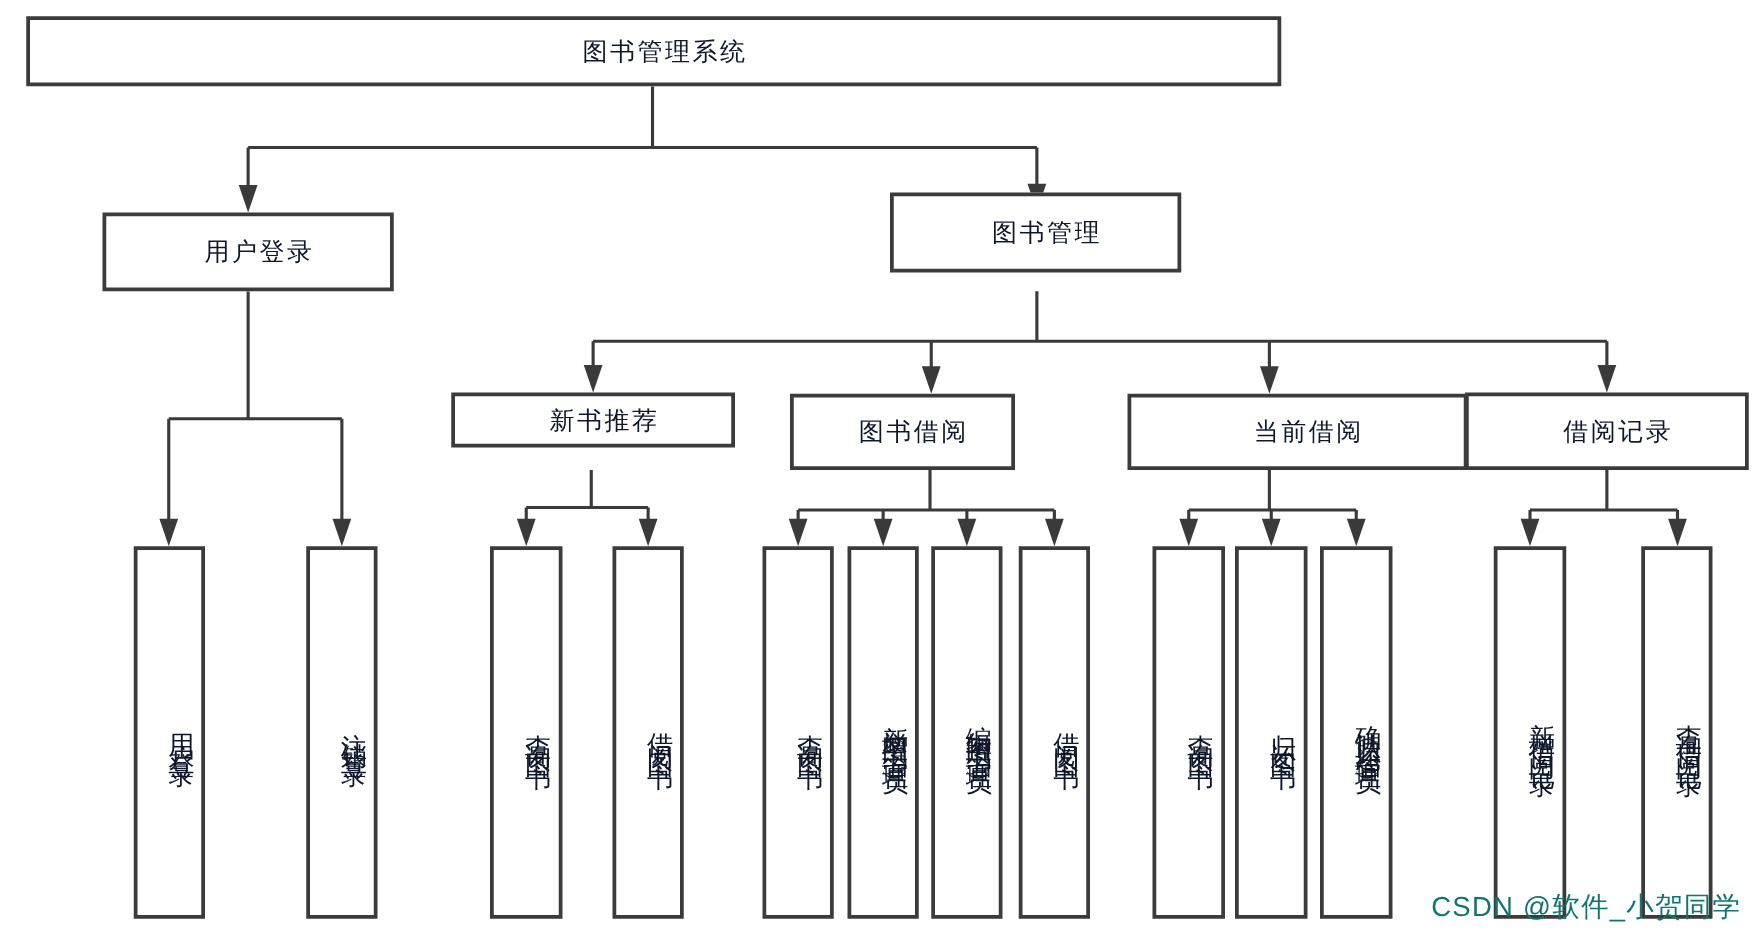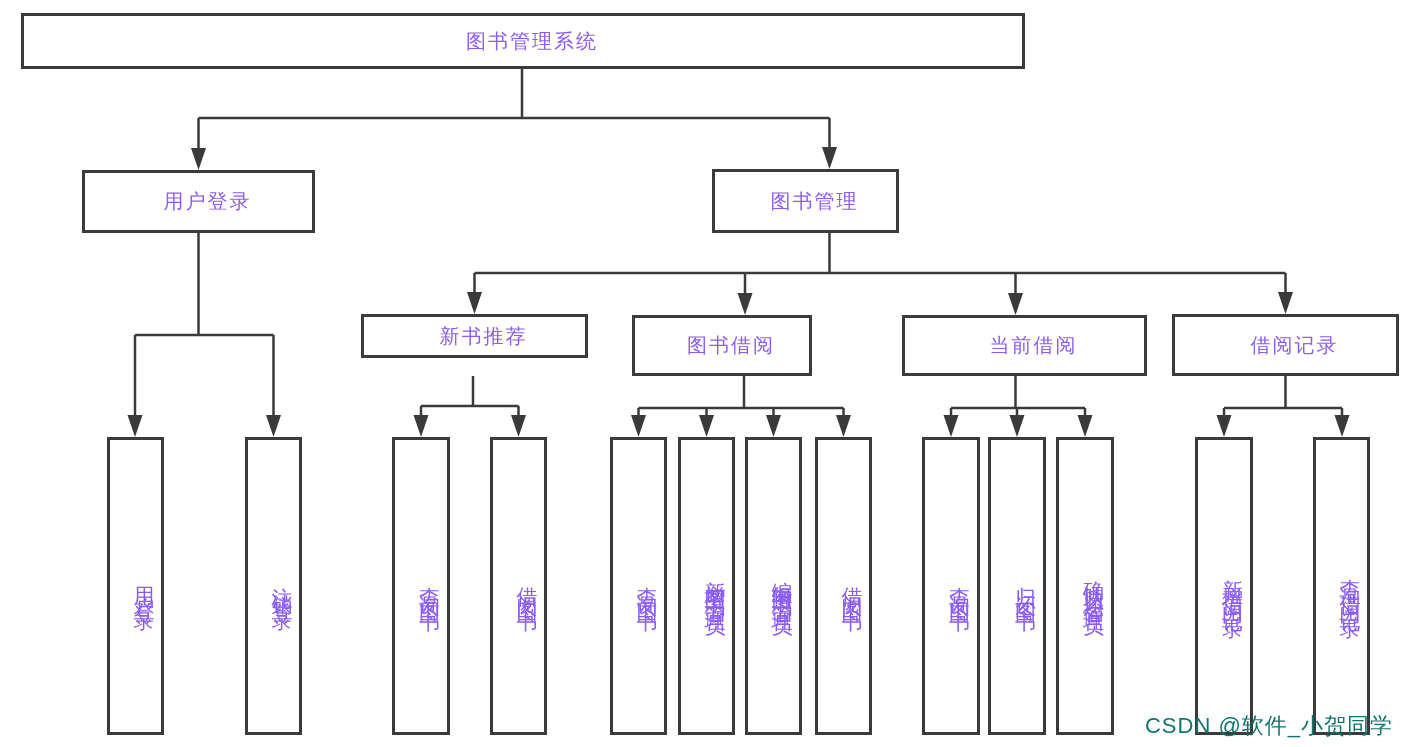--- a/index.html
+++ b/index.html
@@ -9,21 +9,21 @@
     width:1405px; height:747px;
     background:#ffffff;
     font-family:"Liberation Sans","DejaVu Sans",sans-serif;
     overflow:hidden;
   }
   .wires { position:absolute; left:0; top:0; width:1405px; height:747px; pointer-events:none; }
   .node {
     position:absolute;
     border:3px solid #3b3b3b;
     background:#ffffff;
-    color:#8b5cf6;
+    color:#0f172a;
     display:flex; align-items:center; justify-content:center;
     text-align:center;
     padding-left:18px;
   }
   .hbox { font-size:20px; letter-spacing:2px; }
   .root { font-size:20px; }
   .vbox span {
     writing-mode:vertical-rl;
     text-orientation:mixed;
     font-size:21px;
@@ -123,31 +123,31 @@
     </g>
   </svg>
 
   <div class="node hbox root" style="left:21px;top:13px;width:1004px;height:56px">
     <span>图书管理系统</span>
   </div>
 
   <div class="node hbox" style="left:82px;top:170px;width:233px;height:63px">
     <span>用户登录</span>
   </div>
-  <div class="node hbox" style="left:712px;top:169px;width:187px;height:64px">
+  <div class="node hbox" style="left:712px;top:154px;width:233px;height:64px">
     <span>图书管理</span>
   </div>
 
   <div class="node hbox" style="left:361px;top:314px;width:227px;height:44px">
     <span>新书推荐</span>
   </div>
   <div class="node hbox" style="left:632px;top:315px;width:180px;height:61px">
     <span>图书借阅</span>
   </div>
-  <div class="node hbox" style="left:902px;top:315px;width:245px;height:61px">
+  <div class="node hbox" style="left:902px;top:315px;width:272px;height:61px">
     <span>当前借阅</span>
   </div>
   <div class="node hbox" style="left:1172px;top:314px;width:227px;height:62px">
     <span>借阅记录</span>
   </div>
 
   <div class="node vbox" style="left:107px;top:437px;width:57px;height:298px">
     <span>用户登录</span>
   </div>
   <div class="node vbox" style="left:245px;top:437px;width:57px;height:298px">

